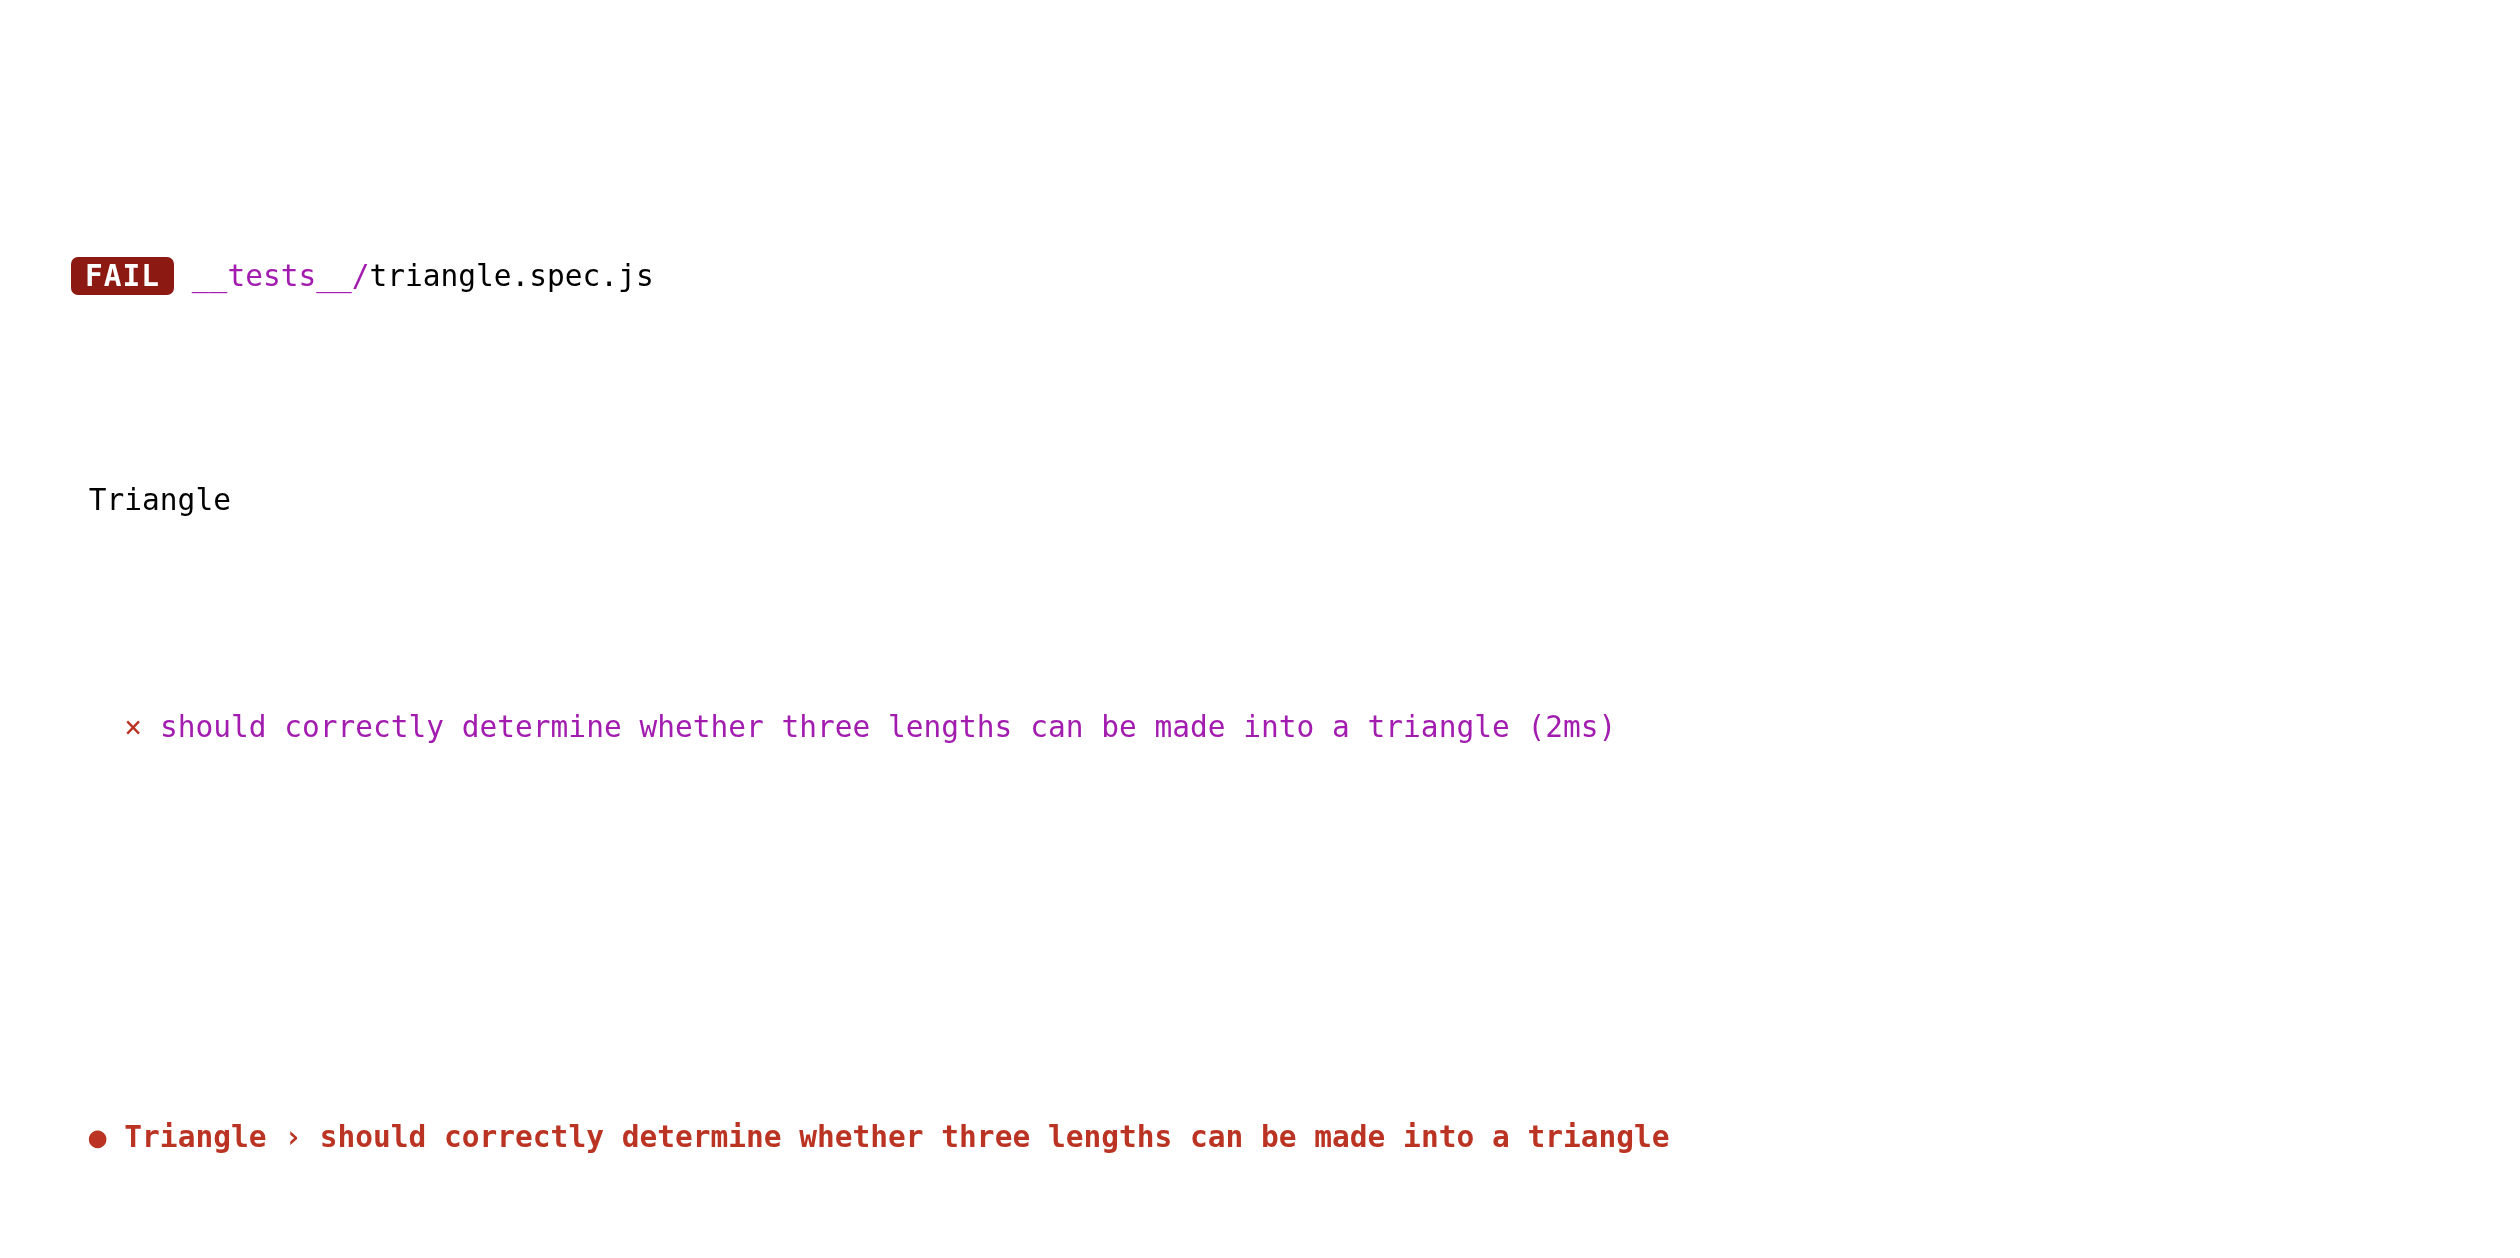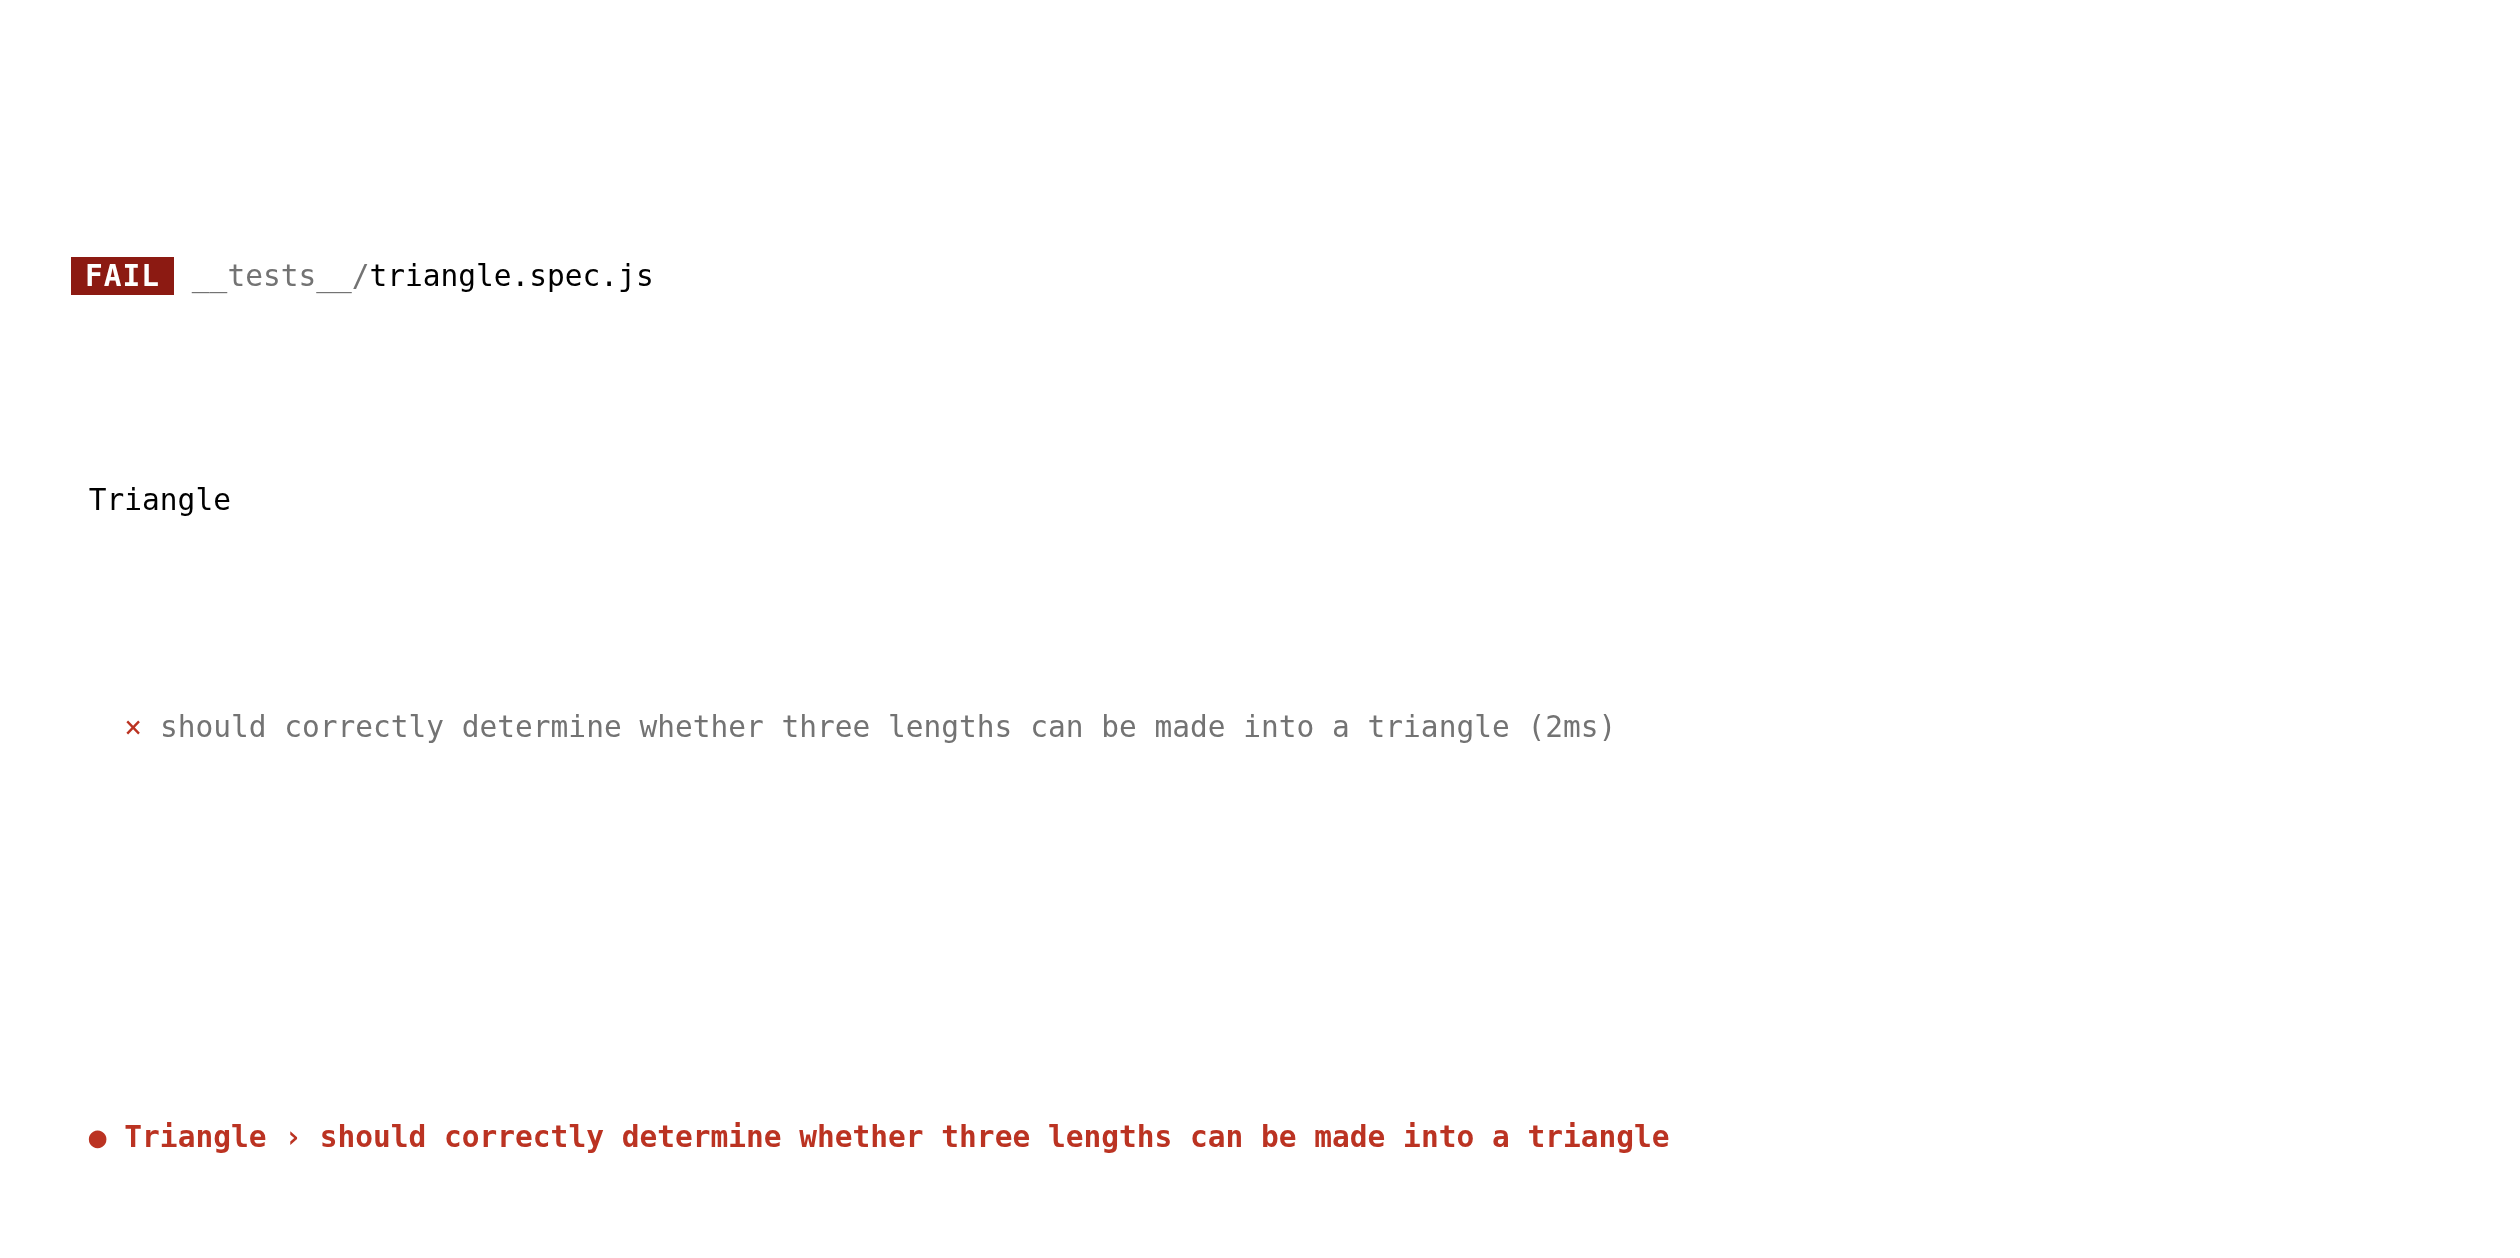--- a/index.html
+++ b/index.html
@@ -21,33 +21,34 @@
     padding: 16px 0 0 0;
     white-space: pre;
   }
   .line {
     white-space: pre;
     height: 45.5px;
   }
   .blank { height: 45.5px; }
 
   
-  .grey      { color: #737373; }
+  .grey      { color: #a21caf; }
   .black     { color: #000000; }
   .bold      { font-weight: normal; }
   .red       { color: #bb3322; }
   .redbold   { color: #bb3322; font-weight: bold; }
   .green     { color: #4ab44a; }
 
   .fail-badge {
     background: #8c1a12;
     color: #ffffff;
     font-weight: bold;
     padding: 2px 14px;
     letter-spacing: 1px;
+    border-radius: 7px;
   }
   .bullet { color: #bb3322; font-weight: bold; }
 </style>
 </head>
 <body>
 
 <div class="term">
 
   
   <div class="line" style="height:52px;line-height:52px;">

